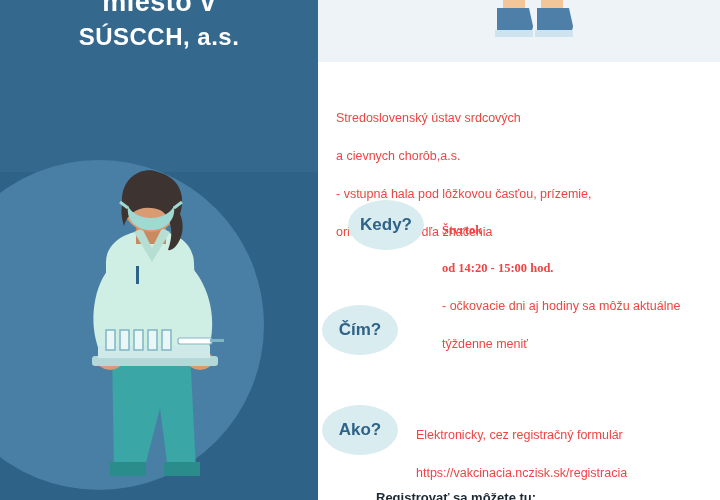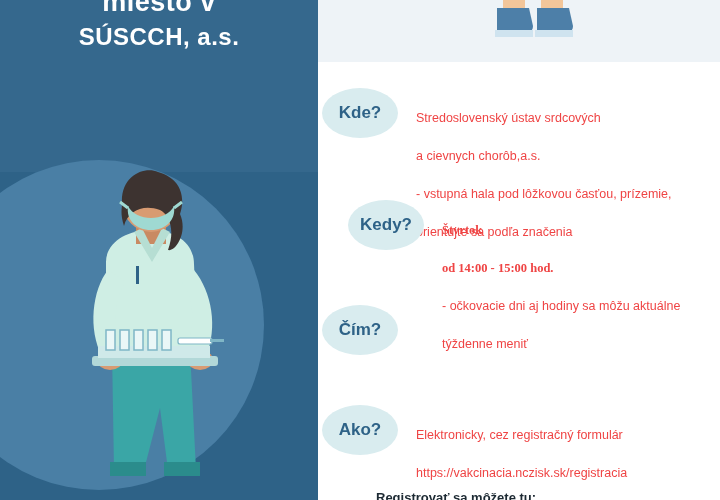--- a/index.html
+++ b/index.html
@@ -214,34 +214,33 @@
     <svg class="shoes" viewBox="0 0 110 120">
       <rect x="20" y="0" width="22" height="70" fill="#f3c69a"></rect>
       <rect x="58" y="0" width="22" height="70" fill="#f3c69a"></rect>
       <path d="M14 68 L46 68 L50 86 C50 92, 44 96, 34 96 L14 96 Z" fill="#4d7fa8"></path>
       <path d="M54 68 L86 68 L90 86 C90 92, 84 96, 74 96 L54 96 Z" fill="#4d7fa8"></path>
       <path d="M12 90 L50 90 L50 97 L12 97 Z" fill="#cfe3ef"></path>
       <path d="M52 90 L90 90 L90 97 L52 97 Z" fill="#cfe3ef"></path>
     </svg>
 
     <div class="qa-row row-kde">
-      <div class="bubble">Kde?</div>
       <div class="qa-text">
         <div>Stredoslovenský ústav srdcových</div>
         <div>a cievnych chorôb,a.s.</div>
         <div>- vstupná hala pod lôžkovou časťou, prízemie,</div>
         <div>   orientujte sa podľa značenia</div>
       </div>
     </div>
 
     <div class="qa-row row-kedy">
       <div class="bubble">Kedy?</div>
       <div class="qa-text">
         <div class="bold-line">Štvrtok</div>
-        <div class="bold-line">od 14:00 - 15:00 hod.</div>
+        <div class="bold-line">od 14:20 - 15:00 hod.</div>
         <div>- očkovacie dni aj hodiny sa môžu aktuálne</div>
         <div>   týždenne meniť</div>
       </div>
     </div>
 
     <div class="qa-row row-cim">
       <div class="bubble">Čím?</div>
     </div>
 
     <div class="qa-row row-ako">

